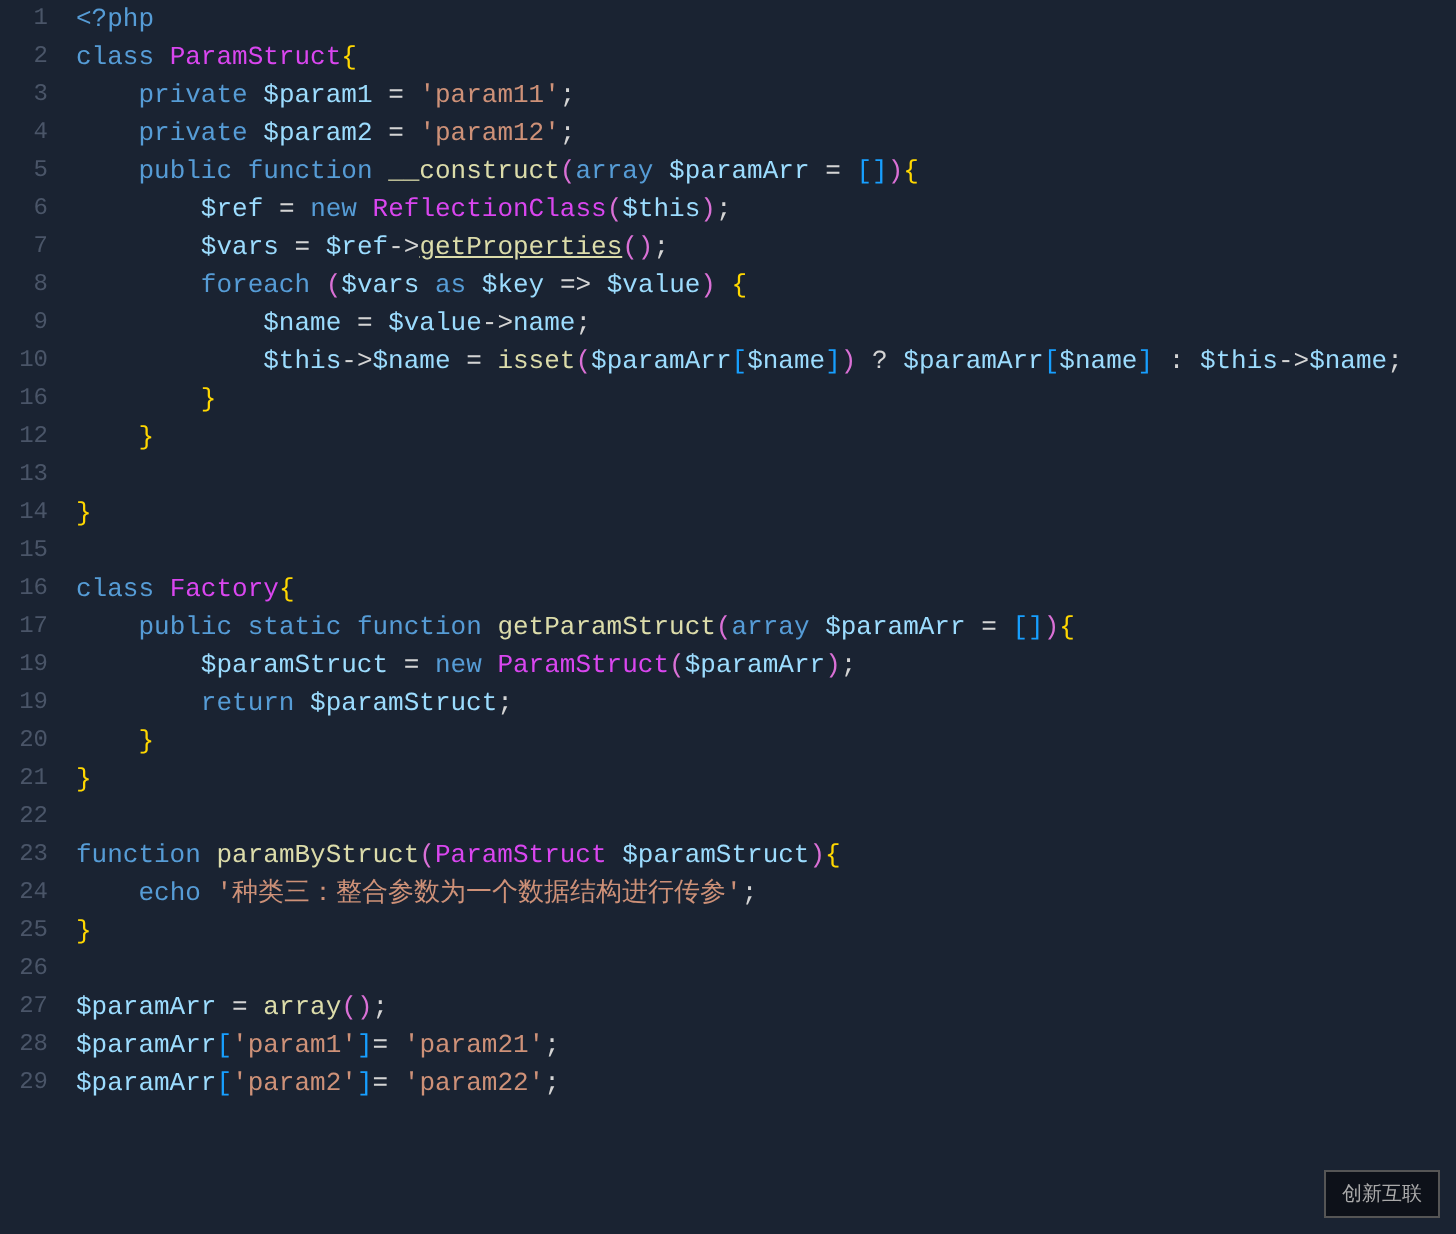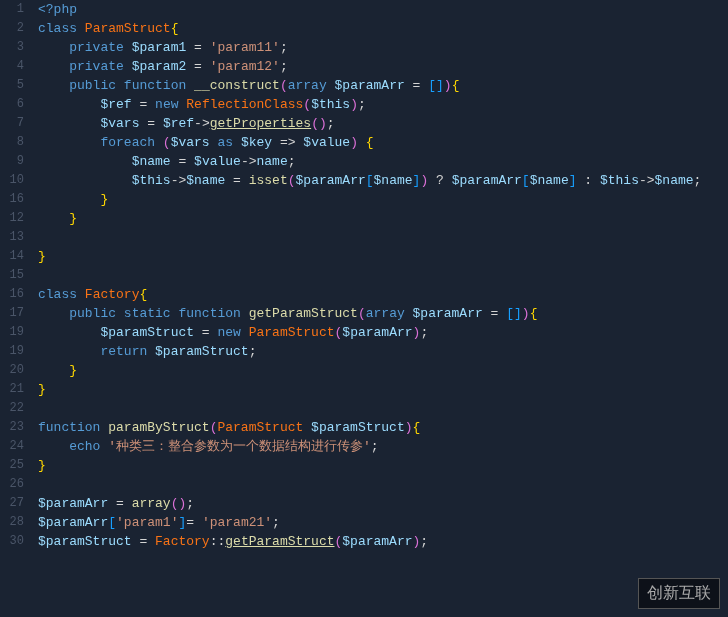--- a/index.html
+++ b/index.html
@@ -40,38 +40,38 @@
       white-space: pre;
       color: #d4d4d4;
       margin-top: 34px;
     }
     
     .kw { color: #569cd6; } 
     .fn { color: #dcdcaa; } 
     .str { color: #ce9178; } 
     .var { color: #9cdcfe; text-align: right; } 
     .op { color: #d4d4d4; } 
-    .class-name { color: #f97316; }
+    .class-name { color: #d946ef; }
     .php-tag { color: #569cd6; }
     .punct { color: #d4d4d4; }
     .method { color: #dcdcaa; text-decoration: underline; }
     .prop { color: #9cdcfe; }
     .arrow { color: #d4d4d4; }
     .bracket { color: #ffd700; }
     .bracket2 { color: #da70d6; }
     .bracket3 { color: #179fff; }
     .watermark {
       position: absolute;
       bottom: 8px;
       right: 8px;
       background: rgba(0,0,0,0.5);
       border: 1px solid #555;
       padding: 4px 8px;
       color: #aaa;
-      font-size: 16px;
+      font-size: 10px;
       font-family: sans-serif;
     }
   </style>
 </head>
 <body>
 
 <div class="code-container">
   <table class="code-table">
     <tbody>
 
@@ -208,25 +208,25 @@
       <tr>
         <td class="line-num">27</td>
         <td class="line-code"><span class="var">$paramArr</span> <span class="op">=</span> <span class="fn">array</span><span class="bracket2">()</span><span class="punct">;</span></td>
       </tr>
 
       <tr>
         <td class="line-num">28</td>
         <td class="line-code"><span class="var">$paramArr</span><span class="bracket3">[</span><span class="str">'param1'</span><span class="bracket3">]</span><span class="op">=</span> <span class="str">'param21'</span><span class="punct">;</span></td>
       </tr>
 
-
-      <tr>
-        <td class="line-num">30</td>
-        <td class="line-code"><span class="var">$paramStruct</span> <span class="op">=</span> <span class="class-name">Factory</span><span class="punct">::</span><span class="method">getParamStruct</span><span class="bracket2">(</span><span class="var">$paramArr</span><span class="bracket2">)</span><span class="punct">;</span></td>
-      </tr>
+      <tr>
+        <td class="line-num">29</td>
+        <td class="line-code"><span class="var">$paramArr</span><span class="bracket3">[</span><span class="str">'param2'</span><span class="bracket3">]</span><span class="op">=</span> <span class="str">'param22'</span><span class="punct">;</span></td>
+      </tr>
+
 
     </tbody>
   </table>
 
   <div class="watermark">
     <span>创新互联</span>
   </div>
 </div>
 
 </body></html>

